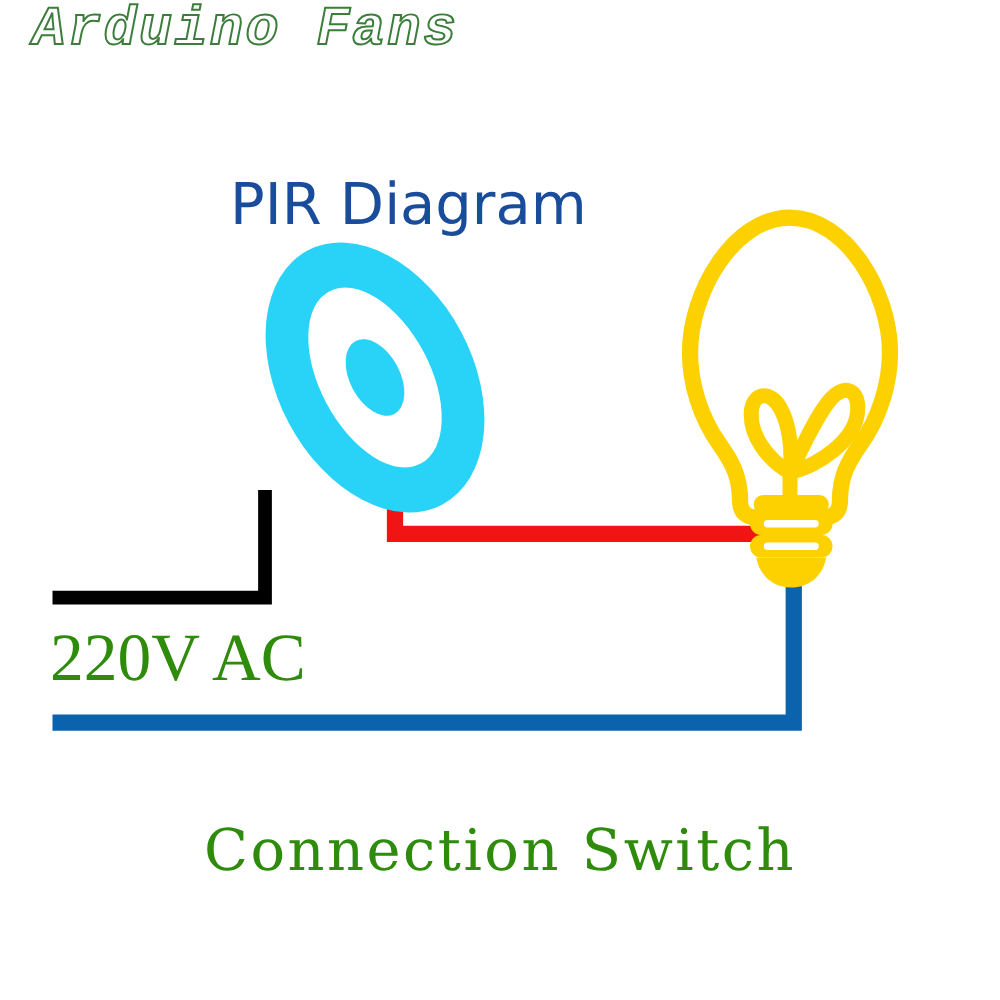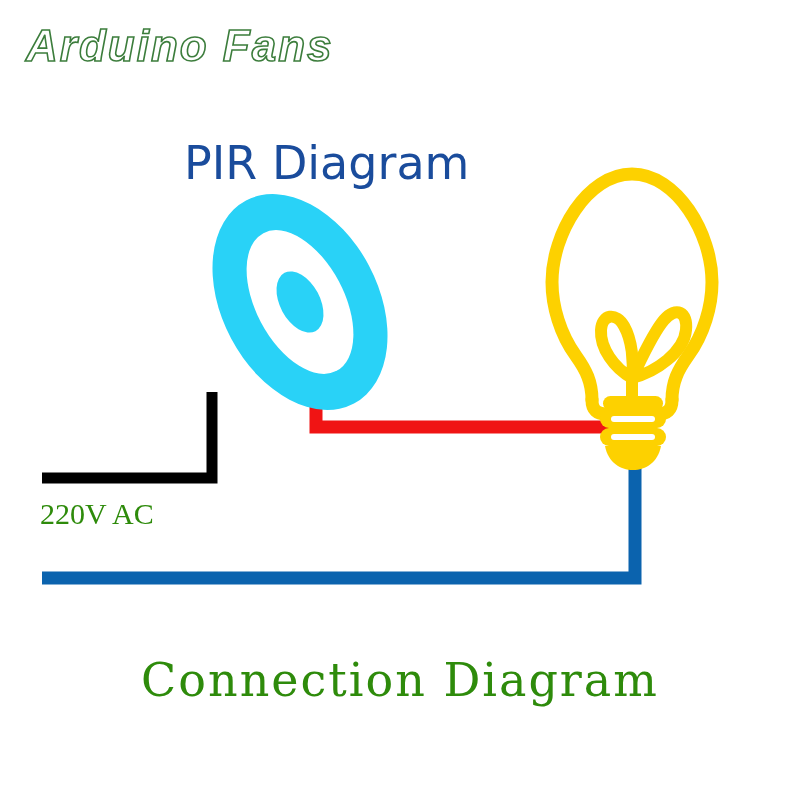--- a/index.html
+++ b/index.html
@@ -22,22 +22,22 @@
     position: absolute;
     left: 0;
     top: 0;
     width: 800px;
     height: 800px;
     display: block;
   }
   .brand-title {
     position: absolute;
     left: 26px;
-    top: 24px;
-    font-family: Liberation Sans, sans-serif;
+    top: 2px;
+    font-family: Liberation Mono, monospace;
     font-style: italic;
     font-weight: bold;
     font-size: 44px;
     letter-spacing: 2px;
     color: transparent;
     -webkit-text-stroke: 1.6px #3c7d3c;
     text-shadow: 0 0 0 transparent;
     white-space: nowrap;
     line-height: 1.0;
   }
@@ -51,21 +51,21 @@
     color: #1a4c9c;
     white-space: nowrap;
     line-height: 1.05;
   }
   .voltage-label {
     position: absolute;
     left: 40px;
     top: 498px;
     font-family: "Liberation Serif", serif;
     font-weight: normal;
-    font-size: 30px;
+    font-size: 54px;
     color: #2e8b0b;
     white-space: nowrap;
     line-height: 1.05;
   }
   .caption {
     position: absolute;
     left: 0;
     top: 655px;
     width: 800px;
     text-align: center;
@@ -140,15 +140,15 @@
     </g>
 
   </svg>
 
   <div class="brand-title">Arduino Fans</div>
 
   <div class="pir-label">PIR Diagram</div>
 
   <div class="voltage-label">220V AC</div>
 
-  <div class="caption">Connection Diagram</div>
+  <div class="caption">Connection Switch</div>
 
 </div>
 
 </body></html>

